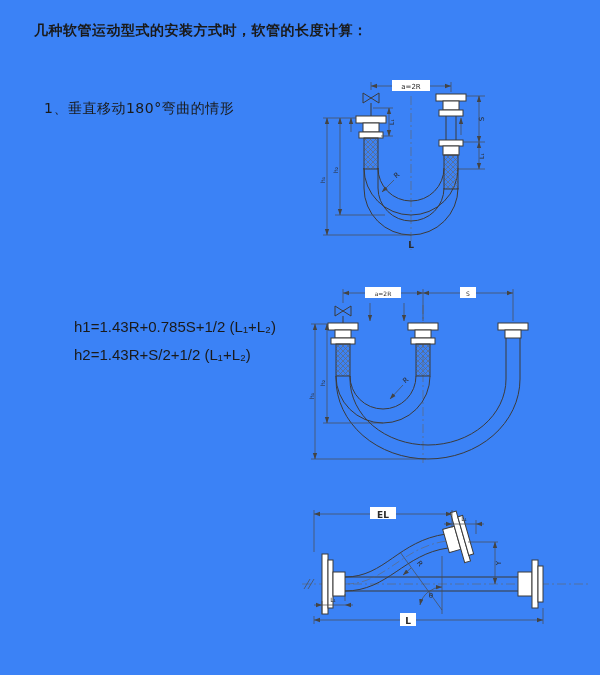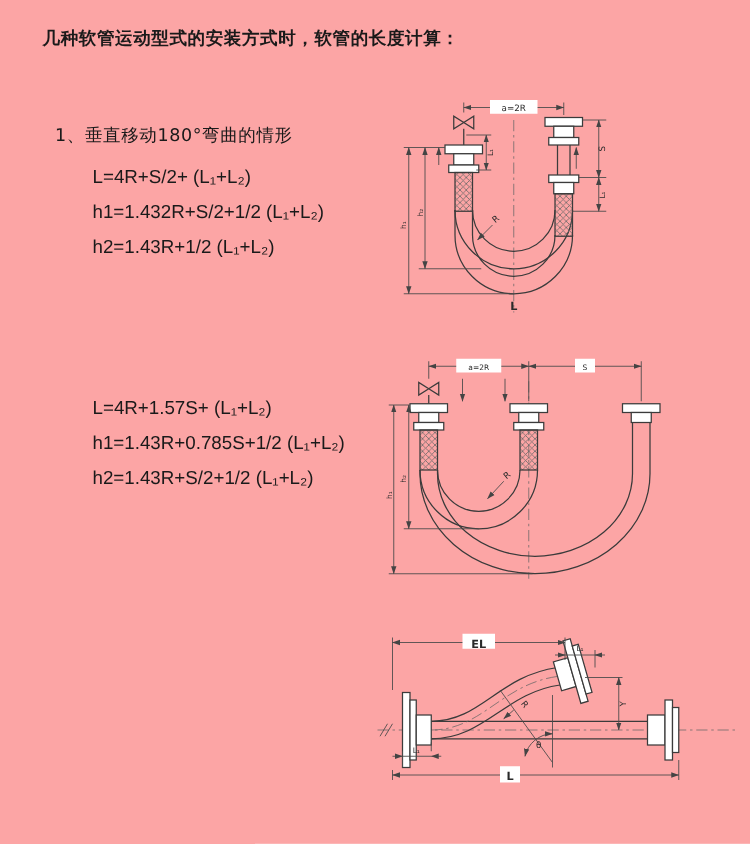--- a/index.html
+++ b/index.html
@@ -1,20 +1,20 @@
 <!DOCTYPE html>
 <html><head>
 <meta charset="utf-8">
 <style>
   html,body{margin:0;padding:0;}
   body{
     width:600px;height:675px;background:#ffffff;position:relative;overflow:hidden;
     font-family:"DejaVu Sans",sans-serif;color:#1a1a1a;
   }
-  #page{position:absolute;inset:0;background:#fca5a5;}
+  #page{position:absolute;inset:0;background:#3b82f6;}
   .doc-title{
     position:absolute;left:34px;top:22px;font-size:14px;font-weight:700;
     letter-spacing:.5px;white-space:nowrap;
   }
   .section{position:absolute;left:44px;}
   .sec-heading{font-size:14px;font-weight:400;letter-spacing:.5px;white-space:nowrap;}
   .formulas{margin:10px 0 0 30px;font-family:"Liberation Sans","DejaVu Sans",sans-serif;
     font-size:15px;font-weight:500;}
   .formula{height:28px;line-height:28px;white-space:nowrap;}
   .diagram{position:absolute;}
@@ -32,25 +32,20 @@
 </style>
 </head>
 <body>
 
 <div id="page">
 
   <div class="doc-title">几种软管运动型式的安装方式时，软管的长度计算：</div>
 
   <div class="section" style="top:100px;">
     <div class="sec-heading">1、垂直移动180°弯曲的情形</div>
-    <div class="formulas">
-      <div class="formula">L=4R+S/2+ (L₁+L₂)</div>
-      <div class="formula">h1=1.432R+S/2+1/2 (L₁+L₂)</div>
-      <div class="formula">h2=1.43R+1/2 (L₁+L₂)</div>
-    </div>
   </div>
 
   <div class="diagram" style="left:313px;top:72px;">
     <svg width="252" height="184" viewBox="0 0 252 184">
       <defs>
         <marker id="ar1" viewBox="0 0 10 10" refX="9.5" refY="5" markerWidth="9" markerHeight="9" orient="auto-start-reverse">
           <path d="M0,1.6 L10,5 L0,8.4 Z" fill="#444"></path>
         </marker>
         <pattern id="hx1" width="5" height="5" patternUnits="userSpaceOnUse">
           <path d="M0,5 L5,0 M0,0 L5,5" stroke="#666" stroke-width="0.6"></path>
@@ -133,21 +128,20 @@
         <line class="dim" x1="81" y1="108" x2="69" y2="120" marker-end="url(#ar1)"></line>
         <text class="lbl" transform="rotate(-40 85 105)" x="85" y="105" text-anchor="middle">R</text>
       </g>
 
       <text class="lbl-b" x="98" y="176" text-anchor="middle">L</text>
     </svg>
   </div>
 
   <div class="section" style="top:303px;">
     <div class="formulas">
-      <div class="formula">L=4R+1.57S+ (L₁+L₂)</div>
       <div class="formula">h1=1.43R+0.785S+1/2 (L₁+L₂)</div>
       <div class="formula">h2=1.43R+S/2+1/2 (L₁+L₂)</div>
     </div>
   </div>
 
   <div class="diagram" style="left:308px;top:281px;">
     <svg width="260" height="192" viewBox="0 0 260 192">
       <defs>
         <marker id="ar2" viewBox="0 0 10 10" refX="9.5" refY="5" markerWidth="9" markerHeight="9" orient="auto-start-reverse">
           <path d="M0,1.6 L10,5 L0,8.4 Z" fill="#444"></path>

